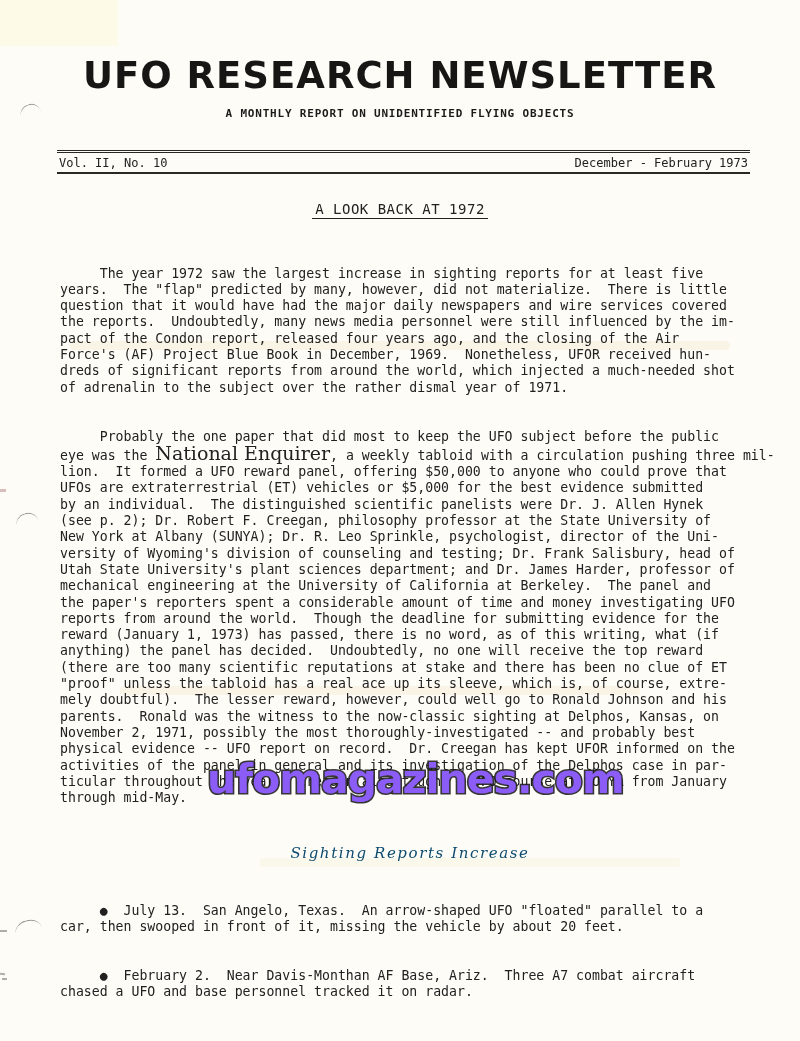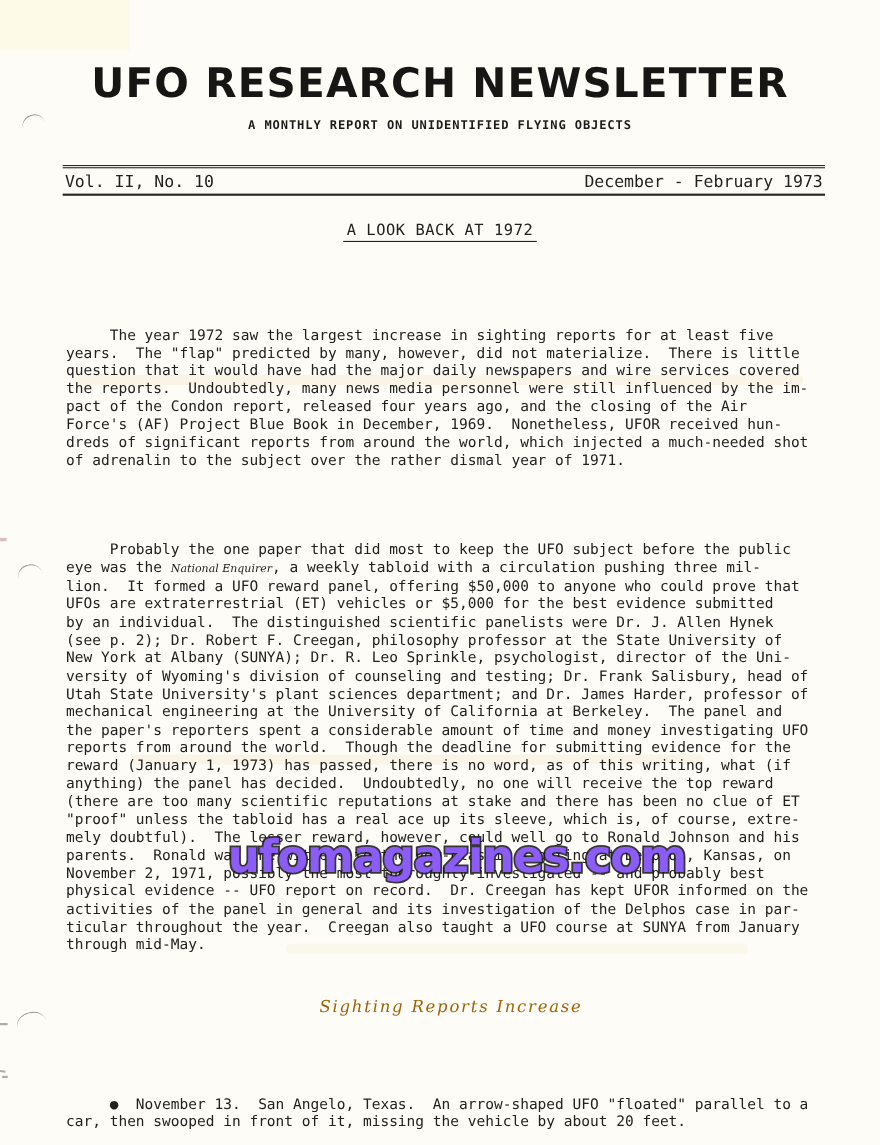--- a/index.html
+++ b/index.html
@@ -42,41 +42,41 @@
     text-align:center;
     font-weight:bold;font-size:11px;letter-spacing:.8px;
     color:#1d1b19;
   }
   .vol-row{
     position:absolute;left:57px;right:50px;top:150px;
     border-top:3px double #2a2825;
     border-bottom:2px solid #2a2825;
     padding:3px 2px 2px 2px;
     display:flex;justify-content:space-between;
-    font-size:15px;font-weight:500;
+    font-size:12px;font-weight:500;
   }
 
   
   .article-heading-wrap{position:absolute;left:0;top:199px;width:100%;text-align:center;}
   .article-heading{
     display:inline-block;font-size:14px;letter-spacing:.5px;
     border-bottom:1.7px solid #232120;padding:0 3px 1px 3px;
   }
   .body-copy{
     position:absolute;left:60px;top:233px;width:700px;
     font-size:13.2px;line-height:16.3px;
     white-space:pre;
   }
-  .para{white-space:pre;margin-top:32px;}
-  .italic-phrase{font-family:"DejaVu Serif",serif;font-style:italic;font-size:10px;}
+  .para{white-space:pre;}
+  .italic-phrase{font-family:"DejaVu Serif",serif;font-size:19px;}
   .subheading{
     text-align:center;white-space:normal;
     font-family:"DejaVu Serif",serif;font-style:italic;
     font-size:15px;letter-spacing:1.6px;
-    margin:6px 0 9px 0;color:#a16207;
+    margin:6px 0 9px 0;color:#0c4a6e;
   }
   .para3-wrap{position:relative;}
 
   
   .watermark{
     position:absolute;left:207px;top:755px;
     font-family:"DejaVu Sans",sans-serif;
     font-weight:bold;font-size:41px;letter-spacing:-1px;
     color:#8b5cf6;
     -webkit-text-stroke:3.2px rgba(26,26,26,.88);
@@ -138,21 +138,21 @@
 (there are too many scientific reputations at stake and there has been no clue of ET
 "proof" unless the tabloid has a real ace up its sleeve, which is, of course, extre-
 mely doubtful).  The lesser reward, however, could well go to Ronald Johnson and his
 parents.  Ronald was the witness to the now-classic sighting at Delphos, Kansas, on
 November 2, 1971, possibly the most thoroughly-investigated -- and probably best
 physical evidence -- UFO report on record.  Dr. Creegan has kept UFOR informed on the
 activities of the panel in general and its investigation of the Delphos case in par-
 ticular throughout the year.  Creegan also taught a UFO course at SUNYA from January
 through mid-May.</span></div>
     <div class="subheading">Sighting Reports Increase</div>
-    <div class="para">     ●  November 13.  San Angelo, Texas.  An arrow-shaped UFO "floated" parallel to a
+    <div class="para">     ●  July 13.  San Angelo, Texas.  An arrow-shaped UFO "floated" parallel to a
 car, then swooped in front of it, missing the vehicle by about 20 feet.</div>
     <div class="para">     ●  February 2.  Near Davis-Monthan AF Base, Ariz.  Three A7 combat aircraft
 chased a UFO and base personnel tracked it on radar.</div>
     
     
     
   </div>
 
   <div class="watermark">ufomagazines.com</div>
 

